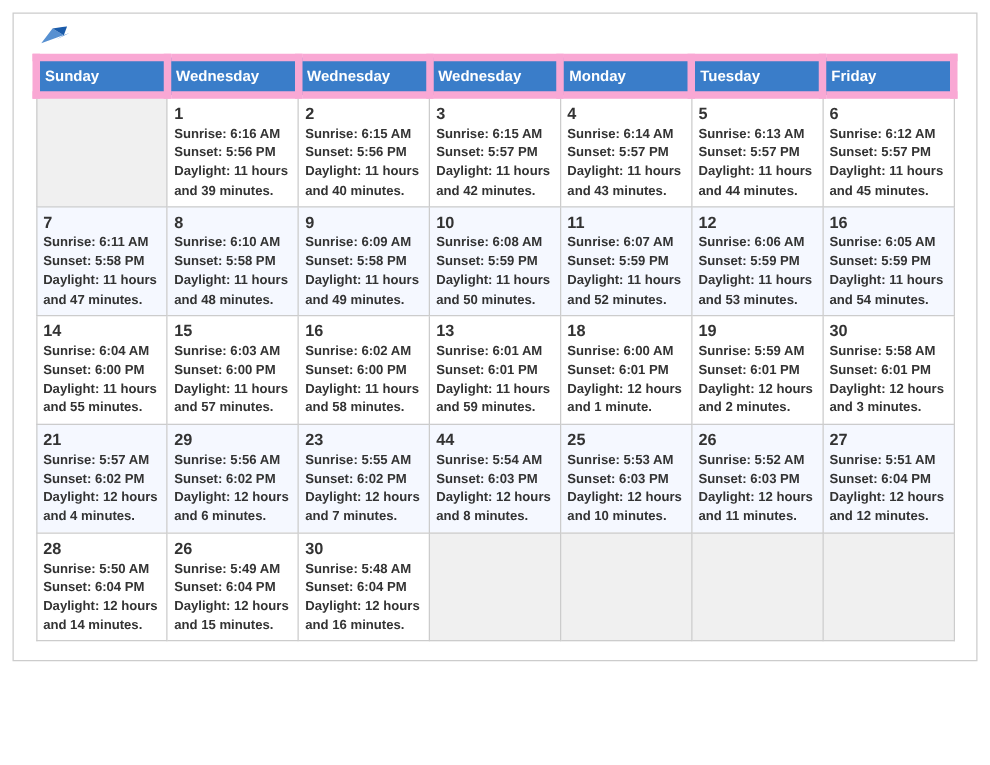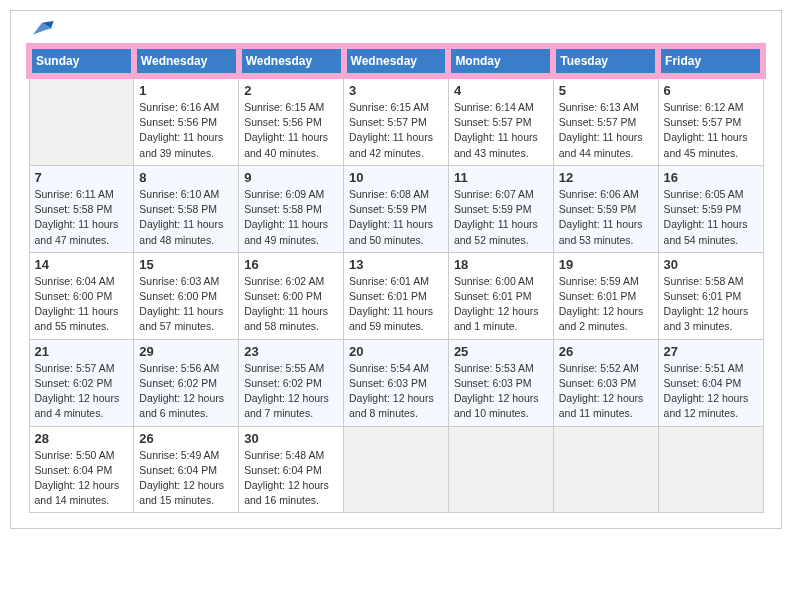--- a/index.html
+++ b/index.html
@@ -75,20 +75,21 @@
       font-size: 13px;
       font-weight: bold;
       color: #333;
       display: block;
       margin-bottom: 2px;
     }
     .day-info {
       font-size: 10.5px;
       color: #333;
       line-height: 1.45;
+      font-weight: bold;
     }
     .empty-cell {
       background: #f9f9f9;
     }
     tbody tr:nth-child(odd) td {
       background: #fff;
     }
     tbody tr:nth-child(even) td {
       background: #f5f8ff;
     }
@@ -224,21 +225,21 @@
           </td>
           <td>
             <span class="day-num">29</span>
             <div class="day-info">Sunrise: 5:56 AM<br>Sunset: 6:02 PM<br>Daylight: 12 hours<br>and 6 minutes.</div>
           </td>
           <td>
             <span class="day-num">23</span>
             <div class="day-info">Sunrise: 5:55 AM<br>Sunset: 6:02 PM<br>Daylight: 12 hours<br>and 7 minutes.</div>
           </td>
           <td>
-            <span class="day-num">20</span>
+            <span class="day-num">44</span>
             <div class="day-info">Sunrise: 5:54 AM<br>Sunset: 6:03 PM<br>Daylight: 12 hours<br>and 8 minutes.</div>
           </td>
           <td>
             <span class="day-num">25</span>
             <div class="day-info">Sunrise: 5:53 AM<br>Sunset: 6:03 PM<br>Daylight: 12 hours<br>and 10 minutes.</div>
           </td>
           <td>
             <span class="day-num">26</span>
             <div class="day-info">Sunrise: 5:52 AM<br>Sunset: 6:03 PM<br>Daylight: 12 hours<br>and 11 minutes.</div>
           </td>

